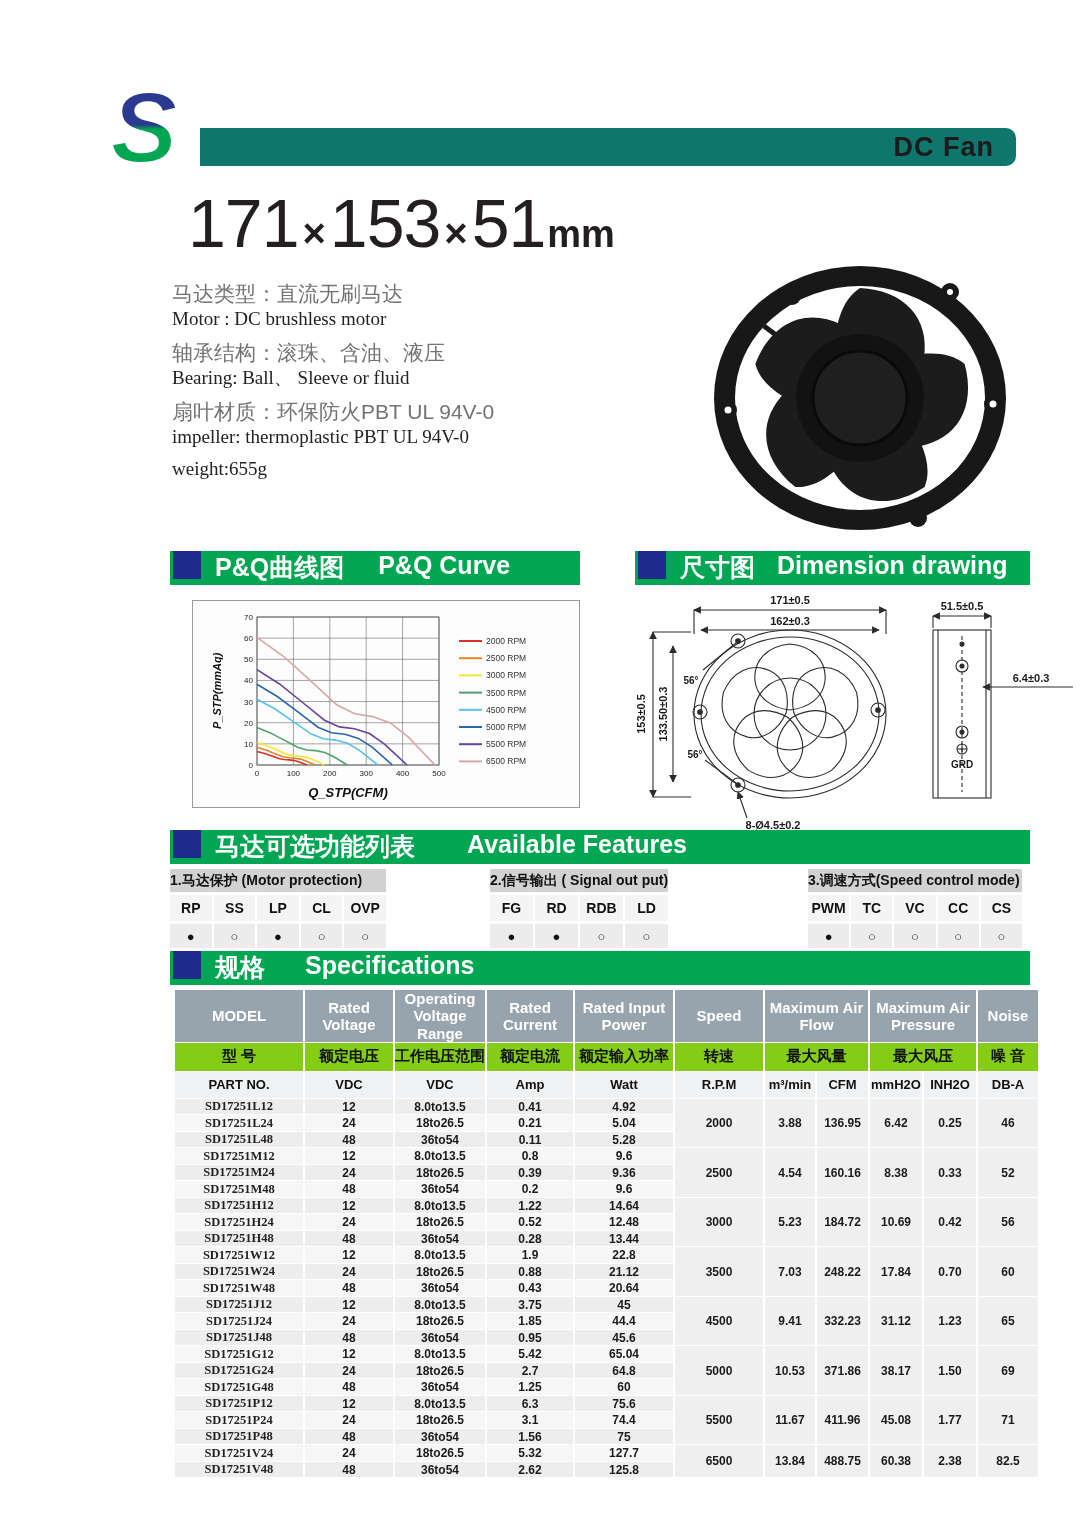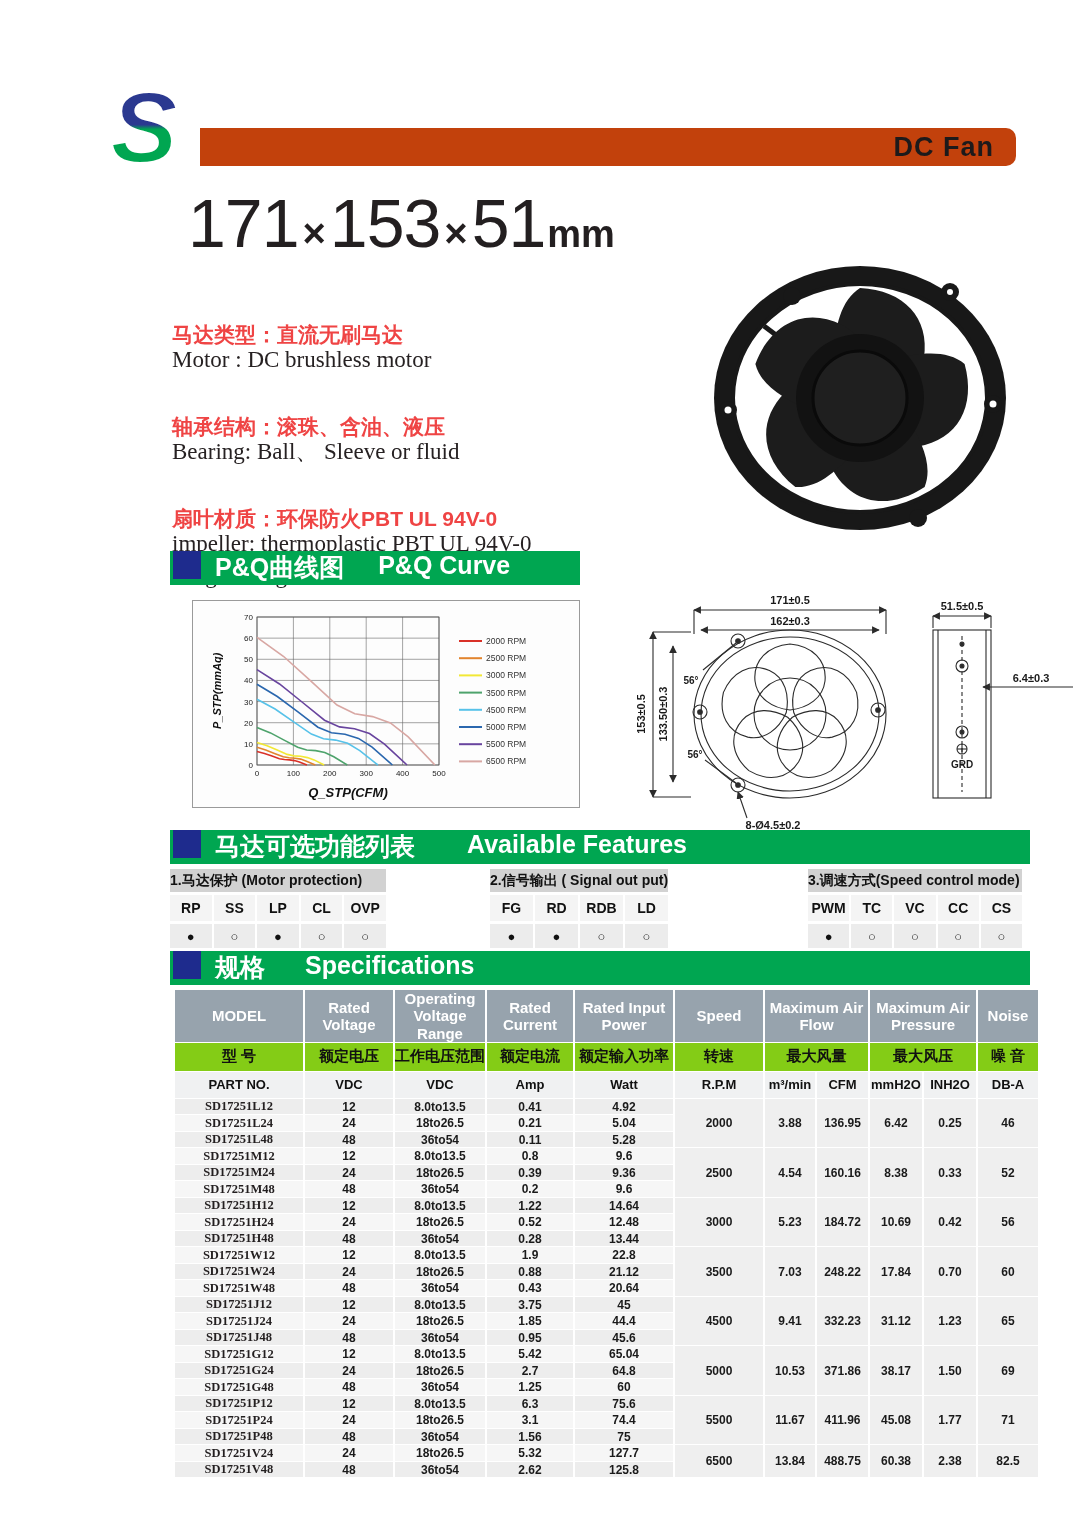--- a/index.html
+++ b/index.html
@@ -1,38 +1,38 @@
 <!DOCTYPE html>
 <html><head>
 <meta charset="utf-8">
 <style>
   html,body{margin:0;padding:0;background:#ffffff;}
   .page{position:relative;width:1080px;height:1527px;background:#fff;overflow:hidden;
         font-family:"Liberation Sans",sans-serif;color:#231f20;}
   .abs{position:absolute;}
 
   
-  .banner{left:200px;top:128px;width:816px;height:38px;background:#c2410c;
+  .banner{left:200px;top:128px;width:816px;height:38px;background:#0f766e;
           border-radius:0 10px 10px 0;display:flex;align-items:center;justify-content:flex-end;}
   .banner span{font-size:27px;font-weight:bold;color:#1d1a1b;padding-right:22px;letter-spacing:1px;}
 
   
   .logo{left:92px;top:80px;width:104px;height:96px;}
 
   
   .title{left:188px;top:184px;height:86px;display:flex;align-items:baseline;color:#231f20;}
   .title .big{font-size:68px;font-weight:normal;letter-spacing:-1px;}
   .title .x{font-size:40px;font-weight:bold;margin:0 4px;}
   .title .unit{font-size:38px;font-weight:bold;margin-left:2px;}
 
   
   .speclist{left:172px;top:280px;width:540px;}
   .spec-pair{margin-bottom:8px;}
-  .spec-cn{font-size:21px;font-weight:bold;line-height:27px;color:#ef4444;margin-top:41px;}
-  .spec-en{font-family:"Liberation Serif",serif;font-size:23px;line-height:24px;color:#262122;}
+  .spec-cn{font-size:21px;font-weight:normal;line-height:27px;color:#737373;}
+  .spec-en{font-family:"Liberation Serif",serif;font-size:19px;line-height:24px;color:#262122;}
 
   
   .gbar{background:#00a651;height:34px;display:flex;color:#fff;}
   .gbar .sq{width:28px;height:28px;background:#1e2b8d;margin-left:3px;flex:0 0 auto;}
   .gbar .cn{font-size:25px;font-weight:bold;margin-left:14px;white-space:nowrap;}
   .gbar .en{font-size:25px;font-weight:bold;white-space:nowrap;}
 
   
   .chart-box{left:192px;top:600px;width:386px;height:206px;border:1px solid #9a9a9a;background:#fdfdfd;}
 
@@ -211,20 +211,25 @@
           <line x1="266" y1="143.2" x2="289" y2="143.2" stroke="#68449e" stroke-width="2"></line>
           <text x="293" y="146.2" font-size="8.5" fill="#333">5500 RPM</text>
           <line x1="266" y1="160.39999999999998" x2="289" y2="160.39999999999998" stroke="#d8a7a3" stroke-width="2"></line>
           <text x="293" y="163.39999999999998" font-size="8.5" fill="#333">6500 RPM</text>
         </g>
       <text x="155" y="196" text-anchor="middle" font-size="13" font-weight="bold" font-style="italic" fill="#111">Q_STP(CFM)</text>
       <text transform="translate(28,128) rotate(-90)" font-size="11" font-weight="bold" font-style="italic" fill="#111">P_STP(mmAq)</text>
     </svg>
   </div>
 
+  <div class="abs gbar" style="left:635px;top:551px;width:395px;">
+    <span class="sq"></span>
+    <span class="cn">尺寸图</span>
+    <span class="en" style="margin-left:22px;">Dimension drawing</span>
+  </div>
 
   <svg class="abs dim-box" viewBox="0 0 447 242" font-family="Liberation Sans, sans-serif">
     <defs>
       <marker id="arr" viewBox="0 0 10 10" refX="9" refY="5" markerWidth="7" markerHeight="7" orient="auto-start-reverse">
         <path d="M0,0 L10,5 L0,10 Z" fill="#2b2b2b"></path>
       </marker>
     </defs>
     <g stroke="#2b2b2b" stroke-width="1.1" fill="none">
       <ellipse cx="157" cy="122" rx="96" ry="84"></ellipse>
       <ellipse cx="157" cy="122" rx="89" ry="77"></ellipse>

